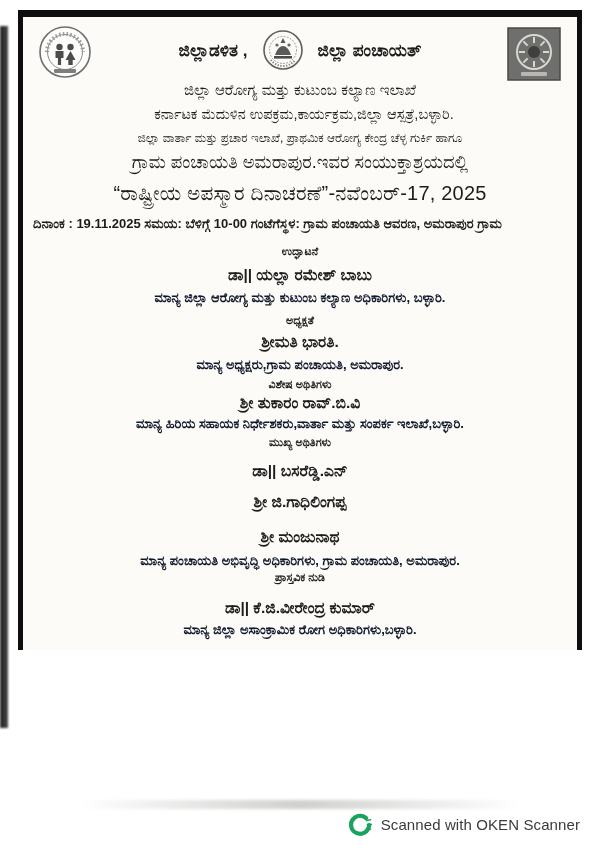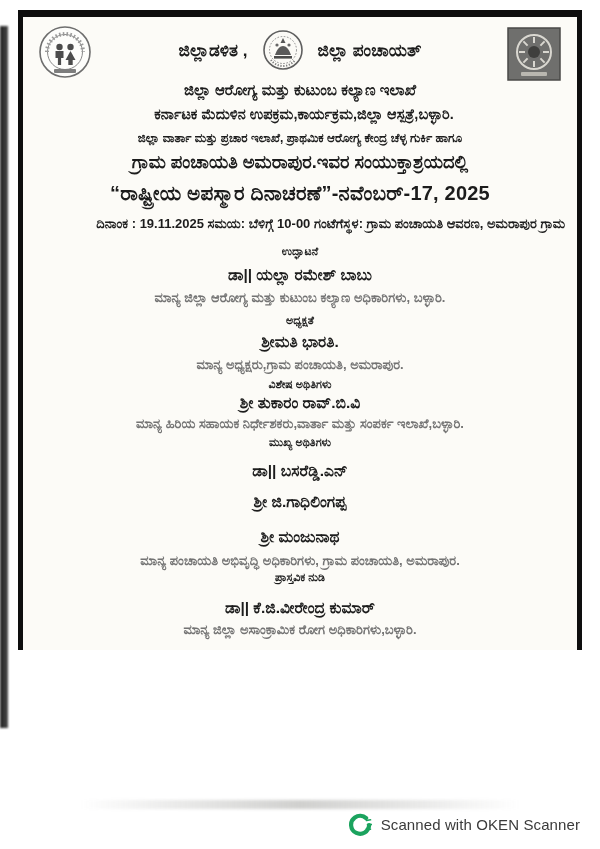--- a/index.html
+++ b/index.html
@@ -27,34 +27,34 @@
     border-right:5px solid #0e0e0e;
     background:#fcfbf7;
   }
   .logo-left { position:absolute; left:14px; top:8px; }
   .logo-right { position:absolute; right:16px; top:10px; }
   .hdr-line1 {
     display:flex; justify-content:center; align-items:center; gap:14px;
     margin-top:12px; font-size:17px; font-weight:bold;
   }
   .center { text-align:center; }
-  .b { font-weight:bold; }
+  .b { font-weight:normal; }
   .hdr-line2 { margin-top:8px;  font-size:15px; }
   .hdr-line3 { margin-top:7px;  font-size:14.5px;padding-left:8px; }
   .hdr-line4 { margin-top:8px;  font-size:12px; }
   .hdr-line5 { margin-top:7px;  font-size:18px; }
   .main-title { margin-top:9px; font-size:20px; letter-spacing:.2px; }
   .date-row {
-    display:flex; justify-content:flex-end;
+    display:flex; justify-content:flex-start;
     margin-top:11px; padding:0 12px 0 10px;
     font-size:13px; font-weight:bold;
   }
   .p-section { font-size:11px; font-weight:bold; }
   .p-name    { font-size:15.5px; font-weight:bold; }
-  .p-desc    { font-size:13px;   font-weight:bold; color:#737373; }
+  .p-desc    { font-size:13px;   font-weight:bold; color:#0f172a; }
   .oken-badge {
     position:absolute; right:20px; bottom:13px;
     display:flex; align-items:center; gap:9px;
     font-size:15px; font-weight:normal; color:#3b3b3b;
     letter-spacing:.1px;
   }
 </style>
 </head>
 <body>
 

